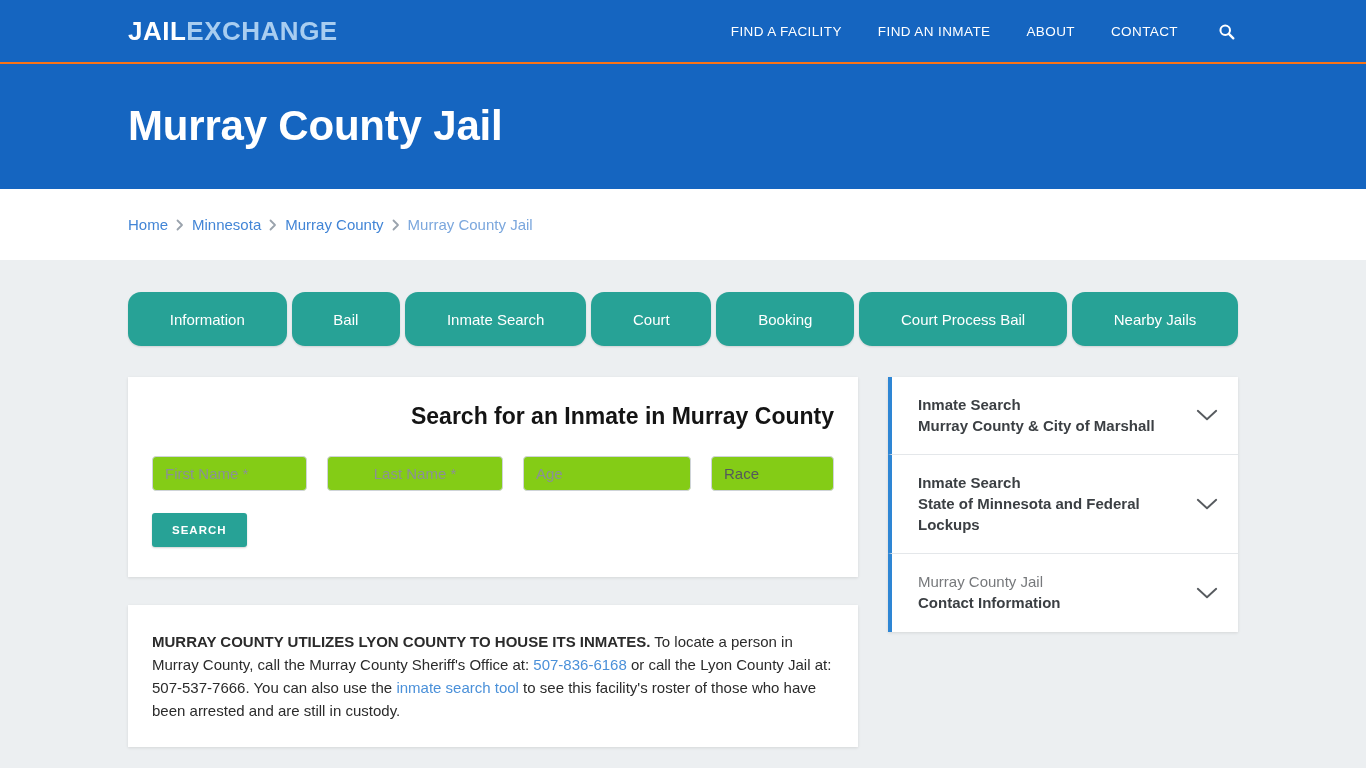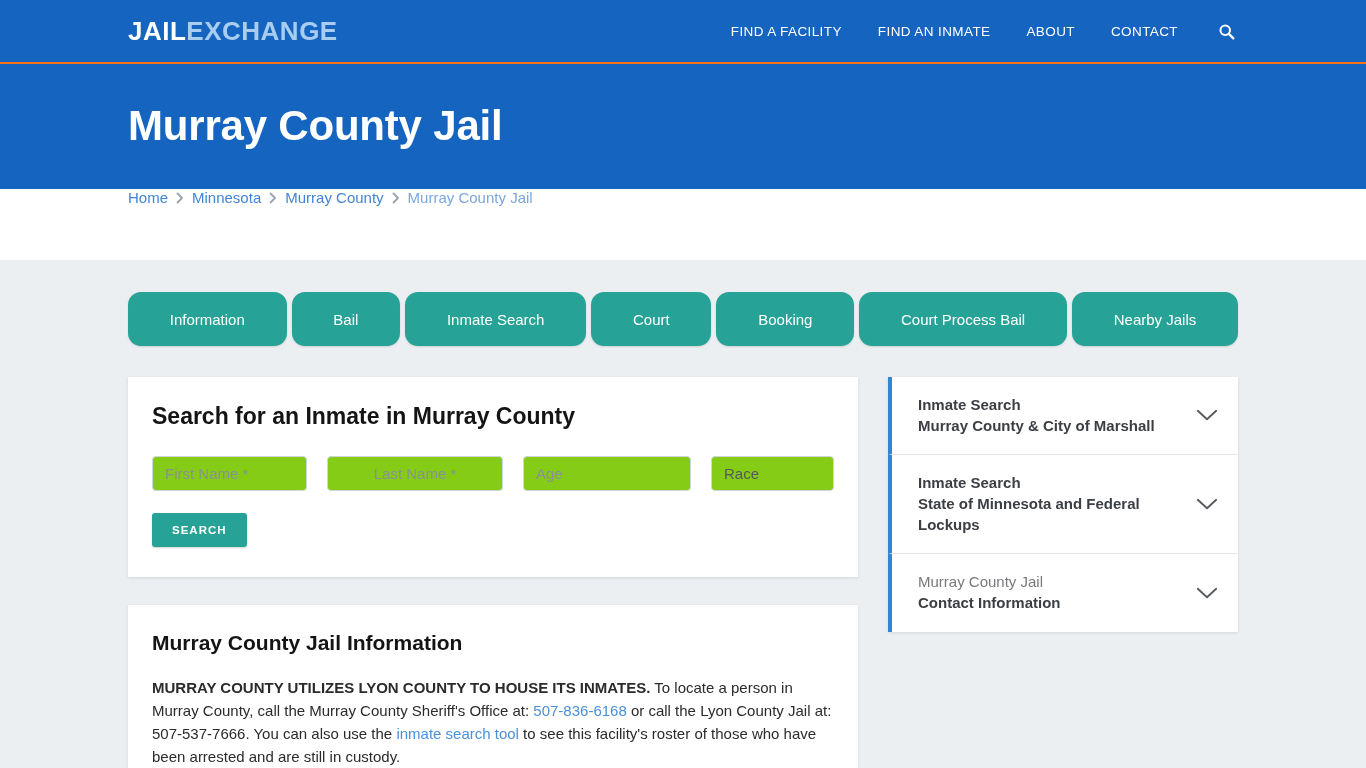--- a/index.html
+++ b/index.html
@@ -69,21 +69,21 @@
     font-weight: bold;
     letter-spacing: -0.2px;
     line-height: 1.1;
   }
 
   
   .crumbbar {
     height: 71px;
     background: #ffffff;
     display: flex;
-    align-items: flex-start;
+    align-items: center;
   }
   .crumbs {
     margin-left: 128px;
     display: flex;
     align-items: center;
     font-size: 15px;
   }
   .crumbs a {
     color: #4285d6;
     text-decoration: none;
@@ -147,21 +147,21 @@
     box-shadow: 0 1px 3px rgba(0,0,0,0.10);
   }
 
   
   .search-card {
     padding: 26px 24px 30px 24px;
     margin-bottom: 28px;
   }
   .search-card h2 {
     margin: 0 0 26px 0;
-    text-align: left;
+    text-align: right;
     font-size: 23px;
     font-weight: bold;
     color: #141414;
   }
   .fields {
     display: flex;
     gap: 20px;
     margin-bottom: 22px;
   }
   .fields input, .fields select {
@@ -323,21 +323,20 @@
             <input class="f-last" type="text" placeholder="Last Name *" style="">
             <input class="f-age" type="text" placeholder="Age" style="">
             <select class="f-race">
               <option>Race</option>
             </select>
           </div>
           <button class="search-btn-main">SEARCH</button>
         </div>
 
         <div class="card info-card">
-          <h3>Murray County Jail Information</h3>
           <div class="info-body">
             <span class="lead">MURRAY COUNTY UTILIZES LYON COUNTY TO HOUSE ITS INMATES.</span><span>  To locate a person in Murray County, call the Murray County Sheriff's Office at: </span><a href="#">507-836-6168</a><span> or call the Lyon County Jail at: 507-537-7666.  You can also use the </span><a href="#">inmate search tool</a><span> to see this facility's roster of those who have been arrested and are still in custody.</span>
           </div>
         </div>
 
       </div>
 
       <div class="col-side">
         <div class="accordion">
 

